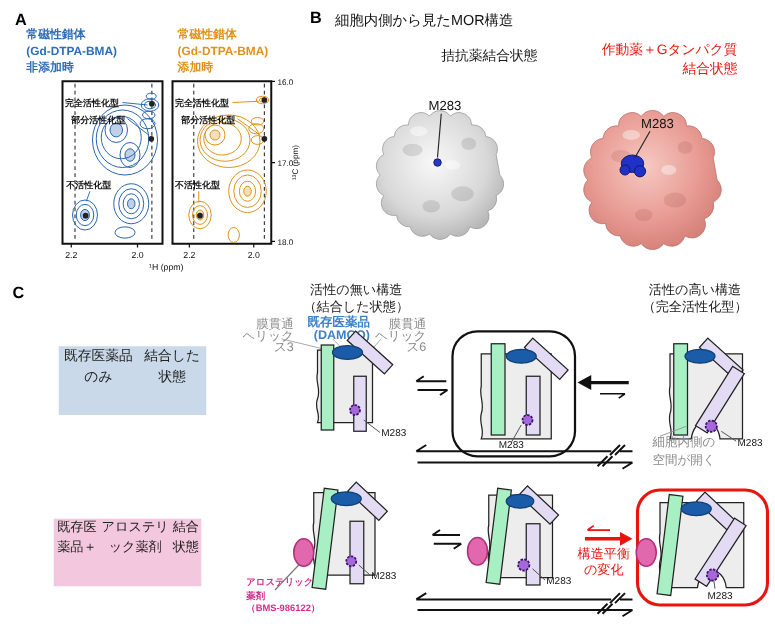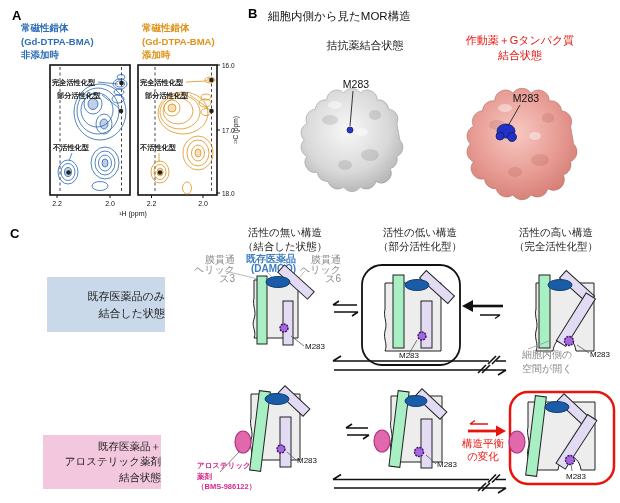--- a/index.html
+++ b/index.html
@@ -4,27 +4,27 @@
 <style>
   html,body{margin:0;padding:0;background:#fff}
   .canvas{position:relative;width:620px;height:503px;background:#fff;overflow:hidden;
           font-family:"Liberation Sans","DejaVu Sans",sans-serif;}
   .abs{position:absolute}
   .plabel{font-weight:bold;font-size:13px;color:#000}
   .atitle{font-weight:bold;font-size:9.5px;line-height:13.5px;}
   .blue{color:#2e6eb8}
   .orange{color:#e0921a}
   .btitle{font-size:11.5px;color:#111}
-  .bstate{font-size:11px;text-align:center;color:#1a1a1a;line-height:15px}
+  .bstate{font-size:11px;text-align:right;color:#1a1a1a;line-height:15px}
   .bstate.redtxt{color:#e8150f;font-weight:normal}
   .chead{font-size:10.5px;line-height:13.5px;text-align:center;color:#222}
   .sublab{font-size:10px;line-height:9.5px;text-align:right}
   .graytxt{color:#8a8a8a}
   .bluetxt{color:#3f7fc4;font-weight:bold}
-  .rowbox{display:flex;flex-direction:column;justify-content:center;text-align:right;
+  .rowbox{display:flex;flex-direction:row;justify-content:center;text-align:center;
           font-size:11px;line-height:17px;color:#222}
   .openlab{font-size:10px;line-height:14px;color:#8a8a8a}
   .shiftlab{font-size:10.5px;line-height:13px;color:#e8150f;font-weight:normal;text-align:center}
   .allolab{font-size:7.5px;line-height:10.5px;color:#d62b8a;font-weight:bold}
   svg{font-family:"Liberation Sans","DejaVu Sans",sans-serif}
   svg text{fill:#111}
 </style>
 </head>
 <body>
 
@@ -203,24 +203,20 @@
     <text x="526" y="102" font-size="10.5" text-anchor="middle">M283</text>
     <path d="M520,105 L508,126" stroke="#222" stroke-width="0.9" fill="none"></path>
   </svg>
 
   <div class="abs plabel" style="left:10px;top:226px">C</div>
 
   <div class="abs chead" style="left:215px;top:226px;width:140px">
     <div>活性の無い構造</div>
     <div>（結合した状態）</div>
   </div>
-  <div class="abs chead" style="left:350px;top:226px;width:140px">
-    <div>活性の低い構造</div>
-    <div>（部分活性化型）</div>
-  </div>
   <div class="abs chead" style="left:486px;top:226px;width:140px">
     <div>活性の高い構造</div>
     <div>（完全活性化型）</div>
   </div>
 
   <div class="abs sublab graytxt" style="left:193px;top:255px;width:42px">
     <div>膜貫通</div>
     <div>ヘリックス3</div>
   </div>
   <div class="abs sublab bluetxt" style="left:236px;top:254px;width:60px">
@@ -229,21 +225,21 @@
   </div>
   <div class="abs sublab graytxt" style="left:296px;top:255px;width:45px">
     <div>膜貫通</div>
     <div>ヘリックス6</div>
   </div>
 
   <div class="abs rowbox" style="left:47px;top:277px;width:118px;height:55px;background:#c9d9e9">
     <div>既存医薬品のみ</div>
     <div>結合した状態</div>
   </div>
-  <div class="abs rowbox" style="left:43px;top:435px;width:118px;height:54px;background:#f3c7dd;font-size:10.5px;line-height:15.5px">
+  <div class="abs rowbox" style="left:43px;top:415px;width:118px;height:54px;background:#f3c7dd;font-size:10.5px;line-height:15.5px">
     <div>既存医薬品＋</div>
     <div>アロステリック薬剤</div>
     <div>結合状態</div>
   </div>
 
   <svg class="abs" style="left:180px;top:253px" width="440" height="250" viewBox="180 253 440 250">
 
     <path d="M225,271 L258,279 M266,271 L272,277 M305,271 L297,280" stroke="#aaa" stroke-width="0.8" fill="none"></path>
 
     <g stroke="#222" stroke-width="1">

